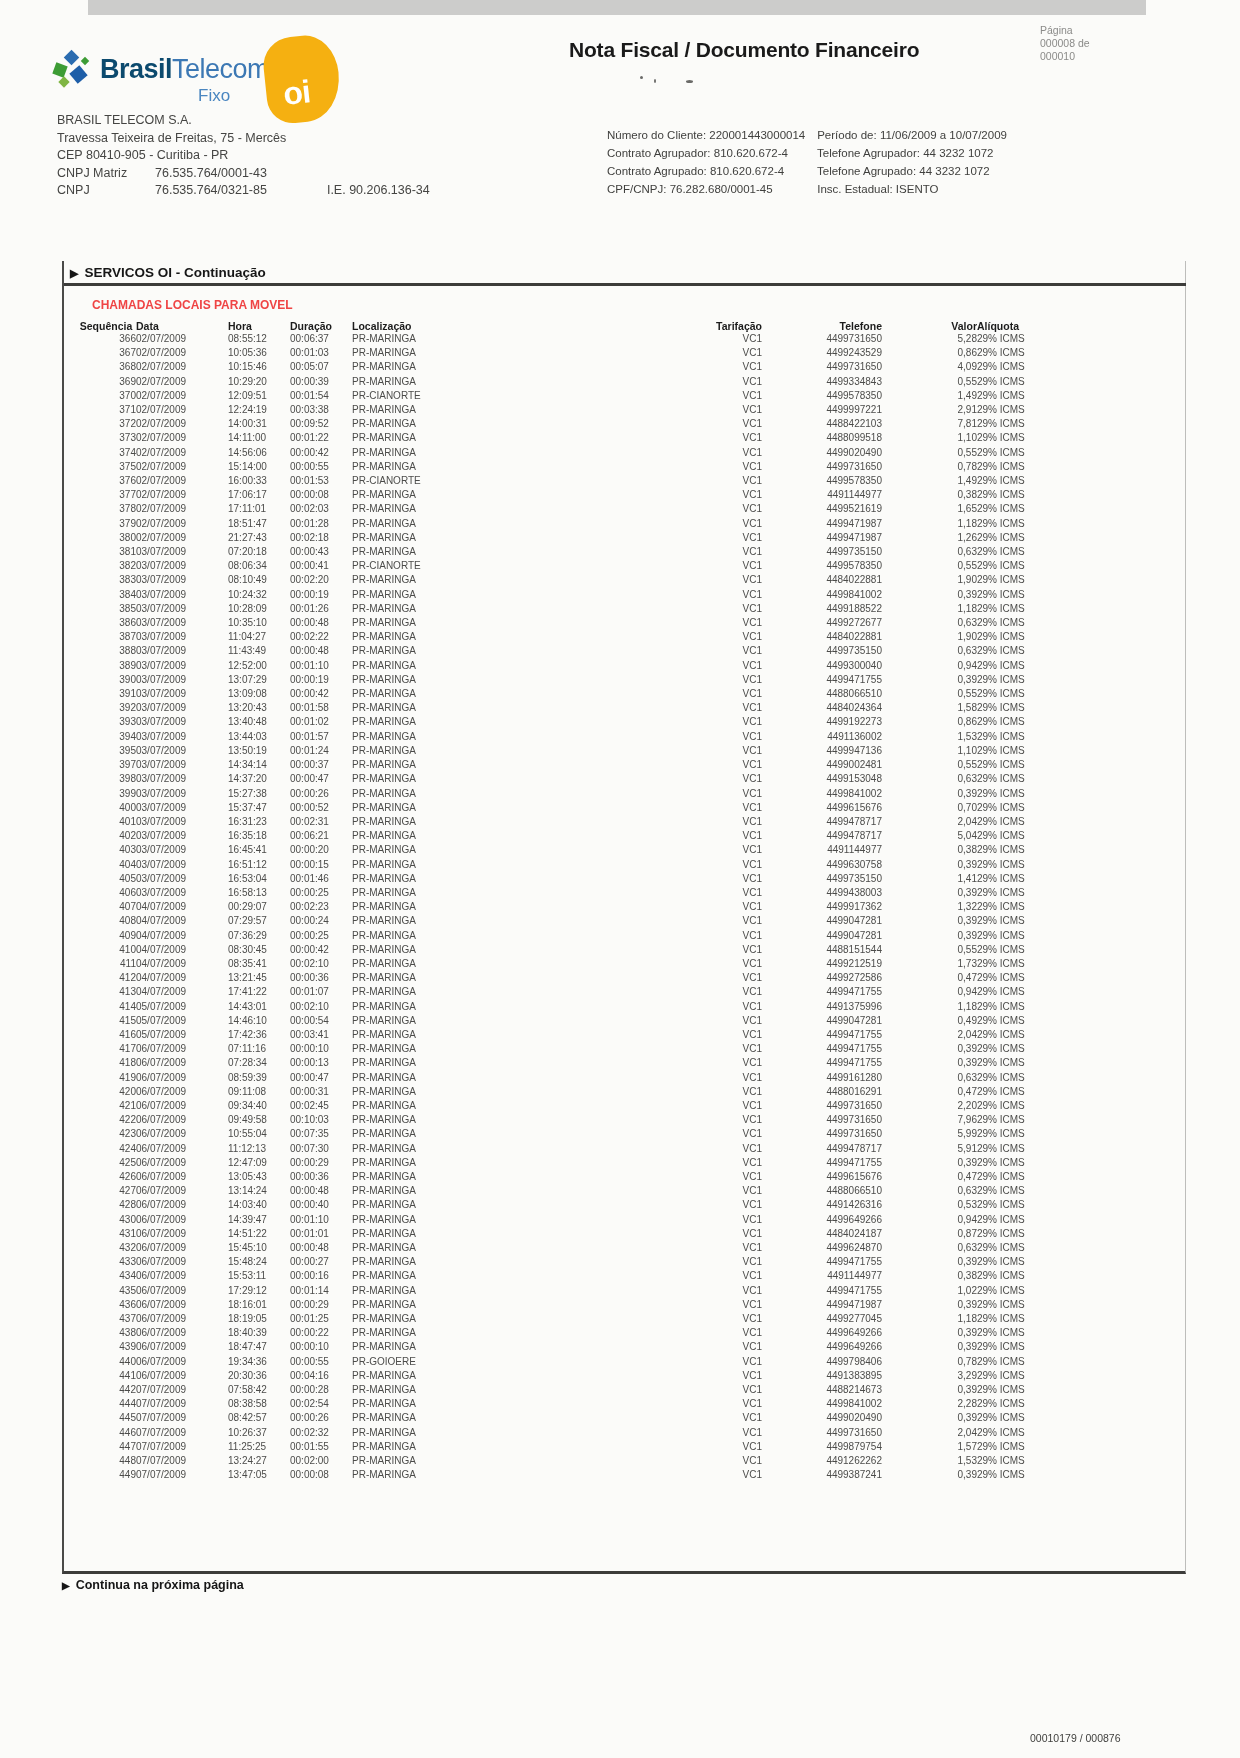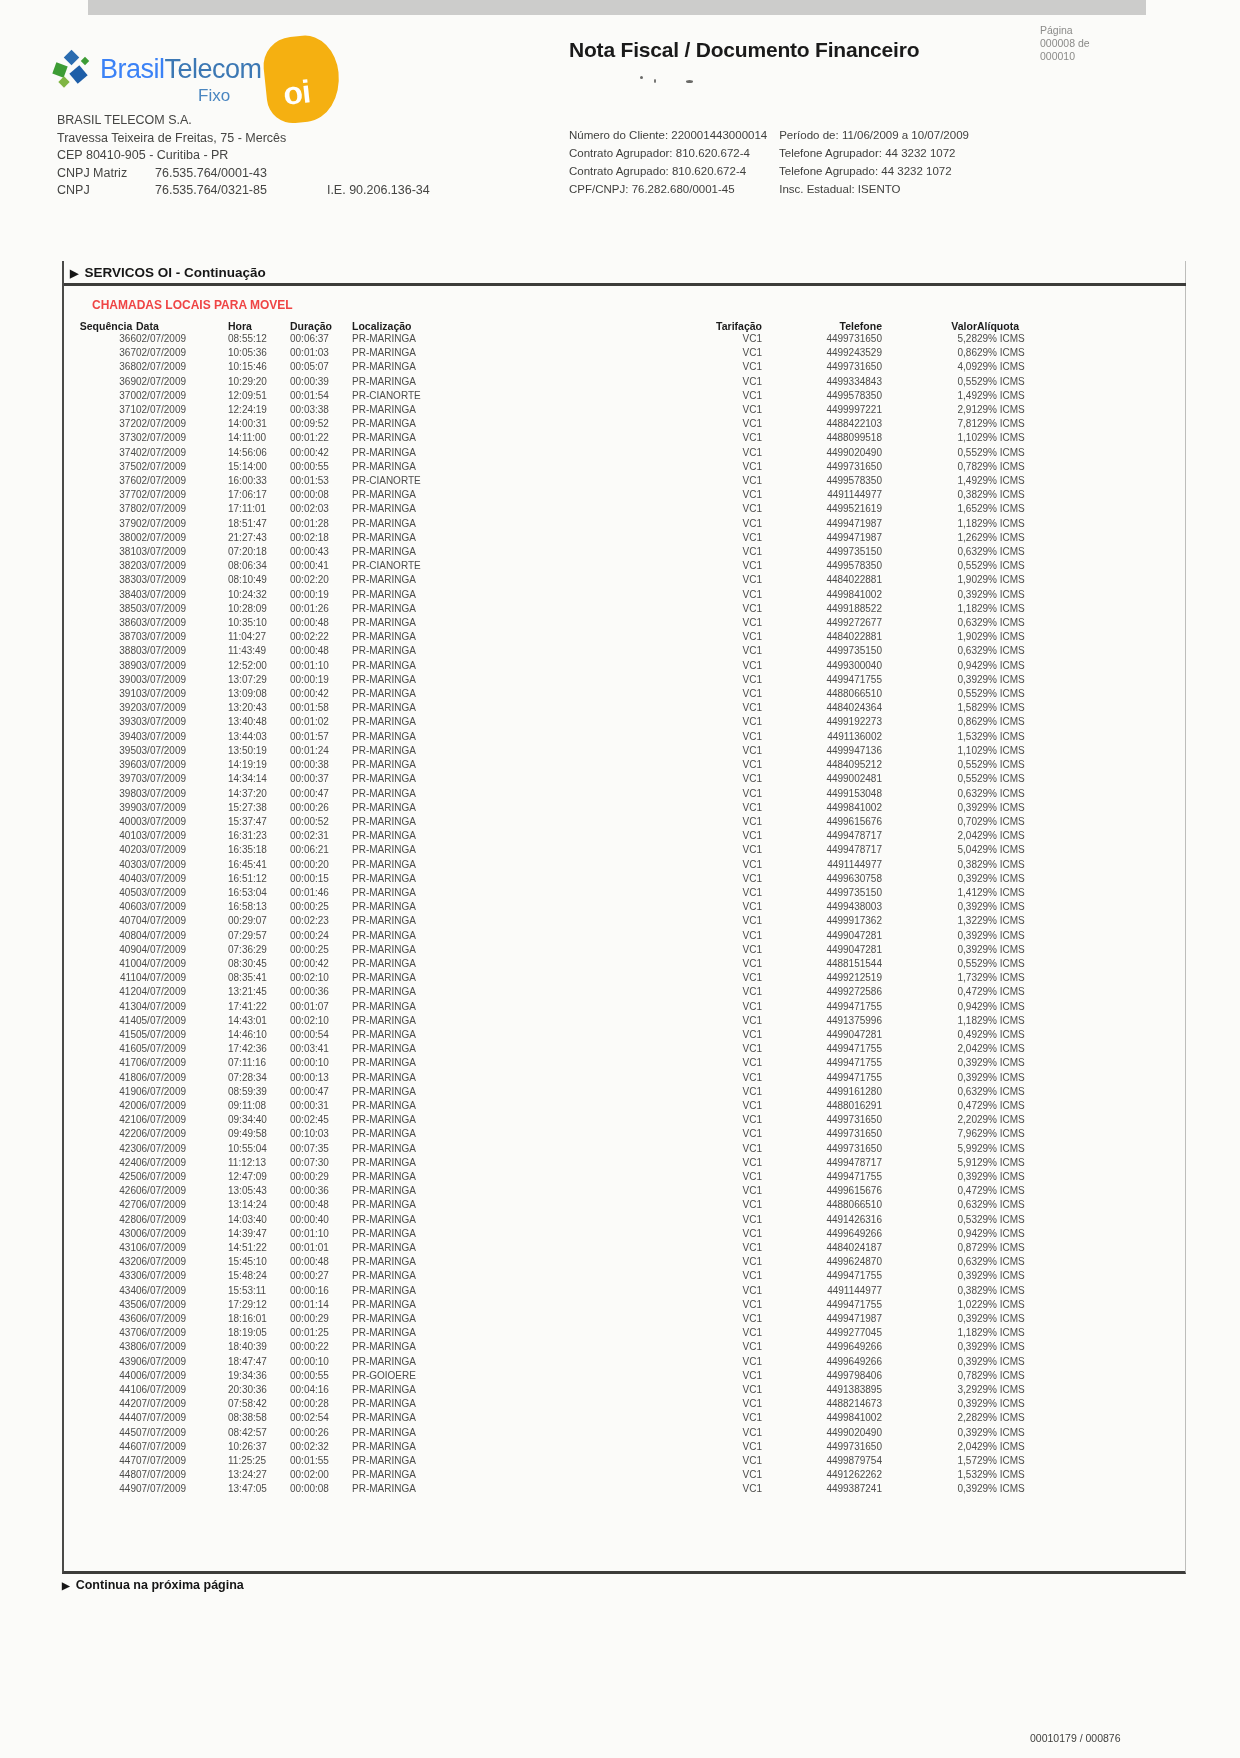--- a/index.html
+++ b/index.html
@@ -14,21 +14,21 @@
   
   .logo-block{position:absolute;left:50px;top:40px;width:250px;height:90px;}
   .splash{position:absolute;left:2px;top:12px;width:40px;height:40px;}
   .splash i{position:absolute;display:block;}
   .sp1{left:14px;top:0;width:11px;height:11px;background:#2b6cb0;transform:rotate(45deg);}
   .sp2{left:2px;top:12px;width:12px;height:12px;background:#3d9c35;transform:rotate(20deg);}
   .sp3{left:20px;top:16px;width:13px;height:13px;background:#1e5ea8;transform:rotate(50deg);}
   .sp4{left:8px;top:26px;width:8px;height:8px;background:#7fb543;transform:rotate(45deg);}
   .sp5{left:30px;top:6px;width:6px;height:6px;background:#3d9c35;transform:rotate(45deg);}
   .brand-line{position:absolute;left:50px;top:14px;white-space:nowrap;font-size:27px;letter-spacing:-0.5px;}
-  .brand-bold{font-weight:normal;color:#3b82f6;text-align:right;}
+  .brand-bold{font-weight:bold;color:#0c4a6e;text-align:right;}
   .brand-light{color:#3c78b4;}
   .brand-sub{position:absolute;left:148px;top:46px;font-size:17px;color:#4a86c0;}
   .oi-blob{
     position:absolute;left:215px;top:-4px;width:74px;height:86px;background:#f5b011;
     border-radius:48% 52% 58% 42% / 40% 56% 64% 36%;transform:rotate(-6deg);
   }
   .oi-text{position:absolute;left:17px;top:38px;color:#fff;font-weight:bold;font-size:32px;letter-spacing:-1px;}
 
   .company{position:absolute;left:57px;top:112px;font-size:12.5px;line-height:17.5px;color:#454543;}
   .cnpj-row{display:flex;}
@@ -38,21 +38,21 @@
   
   .doc-title{position:absolute;left:569px;top:38px;font-size:21px;font-weight:bold;color:#1a1a1a;letter-spacing:-0.2px;}
   .smudge{position:absolute;left:640px;top:74px;width:60px;height:10px;}
   .smudge b{position:absolute;background:#6a6a68;border-radius:50%;}
   .smg1{left:0;top:2px;width:3px;height:3px;}
   .smg2{left:14px;top:5px;width:2px;height:4px;}
   .smg3{left:46px;top:6px;width:7px;height:3px;}
   .info-grid{position:absolute;left:569px;top:126px;font-size:11.5px;line-height:18px;color:#59595
 7;}
   .info-grid .row{white-space:nowrap;}
-  .info-grid .cell-l{display:inline-block;width:207px;}
+  .info-grid .cell-l{display:inline-block;width:207px;margin-left:38px;}
   .pagina{position:absolute;left:1040px;top:24px;font-size:10.5px;line-height:13px;color:#8b8b89;}
 
   
   .section-box{
     position:absolute;left:62px;top:261px;width:1121px;height:1310px;
     border-left:2px solid #4a4a48;border-bottom:3px solid #3c3c3a;border-right:1px solid #bdbdbb;
   }
   .section-title{padding:4px 0 3px 6px;font-size:13.5px;font-weight:bold;color:#161616;}
   .section-title .arrow{font-size:11px;margin-right:6px;}
   .section-rule{height:3px;background:#3c3c3a;margin-right:-1px;}
@@ -507,31 +507,20 @@
               <td class="c1">03/07/2009</td>
               <td class="c2">13:50:19</td>
               <td class="c3">00:01:24</td>
               <td class="c4">PR-MARINGA</td>
               <td class="c5">VC1</td>
               <td class="c6">4499947136</td>
               <td class="c7">1,10</td>
               <td class="c8">29% ICMS</td>
             </tr>
             <tr>
-              <td class="c0">396</td>
-              <td class="c1">03/07/2009</td>
-              <td class="c2">14:19:19</td>
-              <td class="c3">00:00:38</td>
-              <td class="c4">PR-MARINGA</td>
-              <td class="c5">VC1</td>
-              <td class="c6">4484095212</td>
-              <td class="c7">0,55</td>
-              <td class="c8">29% ICMS</td>
-            </tr>
-            <tr>
               <td class="c0">397</td>
               <td class="c1">03/07/2009</td>
               <td class="c2">14:34:14</td>
               <td class="c3">00:00:37</td>
               <td class="c4">PR-MARINGA</td>
               <td class="c5">VC1</td>
               <td class="c6">4499002481</td>
               <td class="c7">0,55</td>
               <td class="c8">29% ICMS</td>
             </tr>

